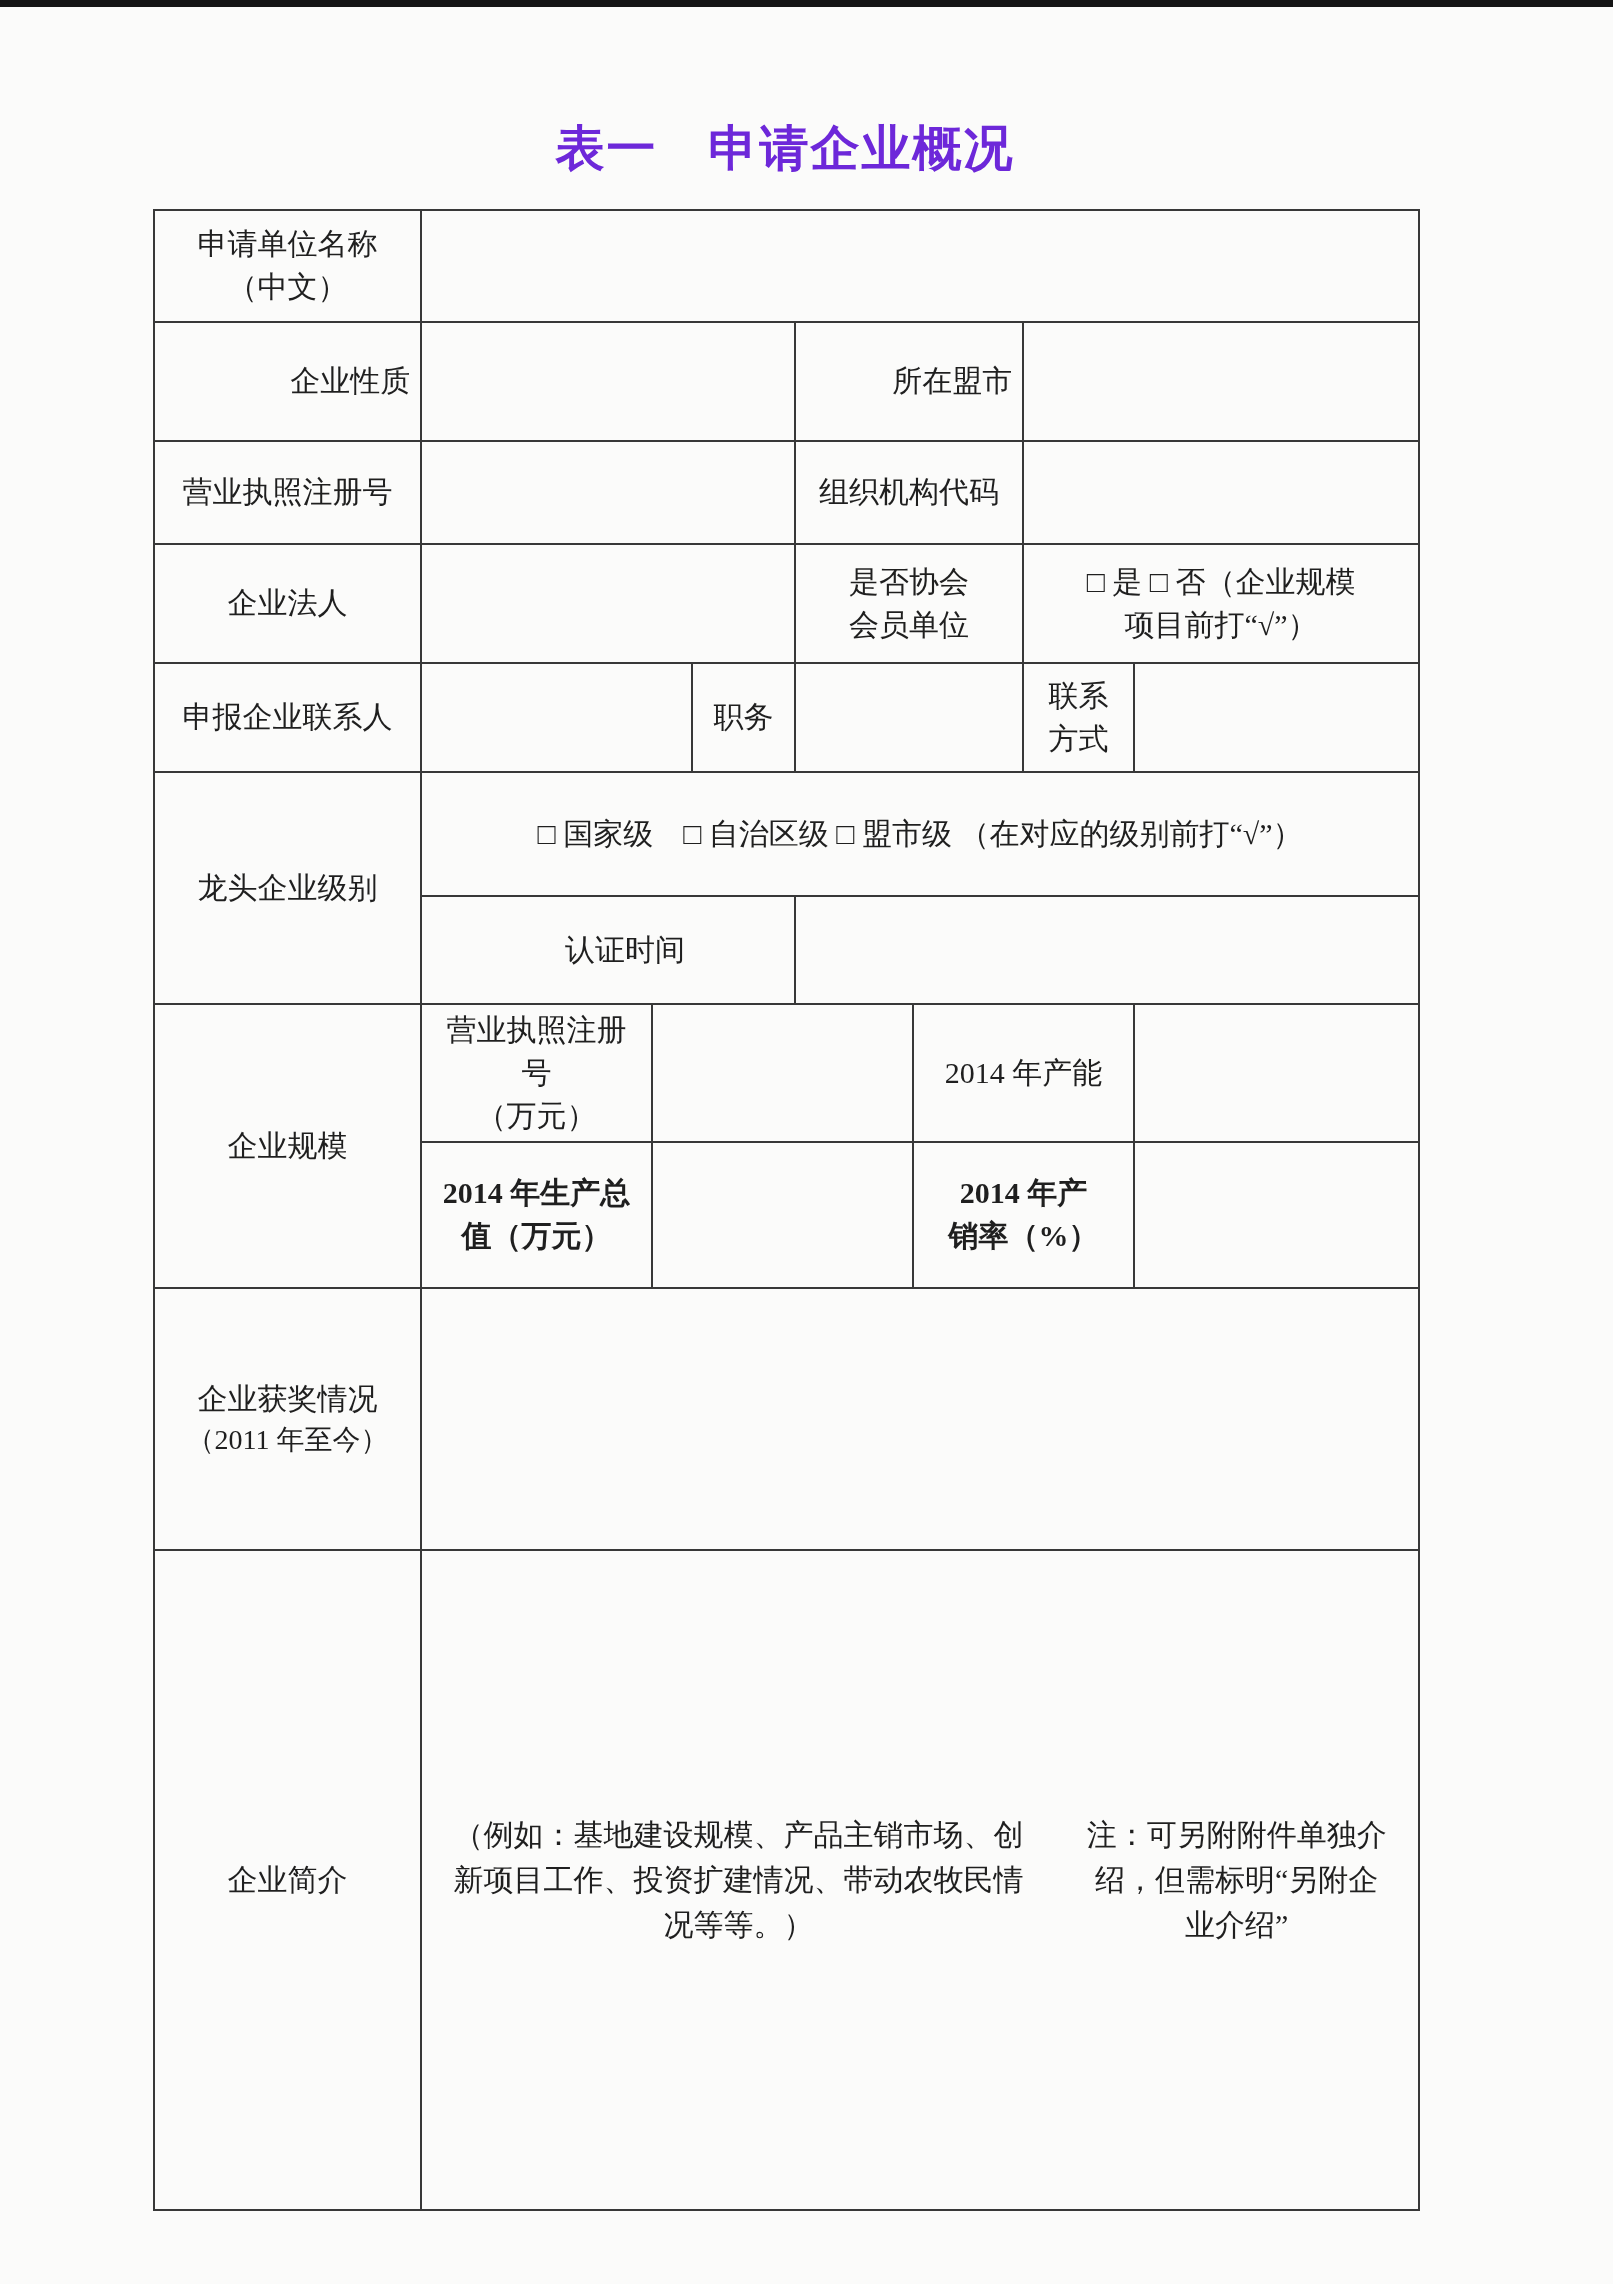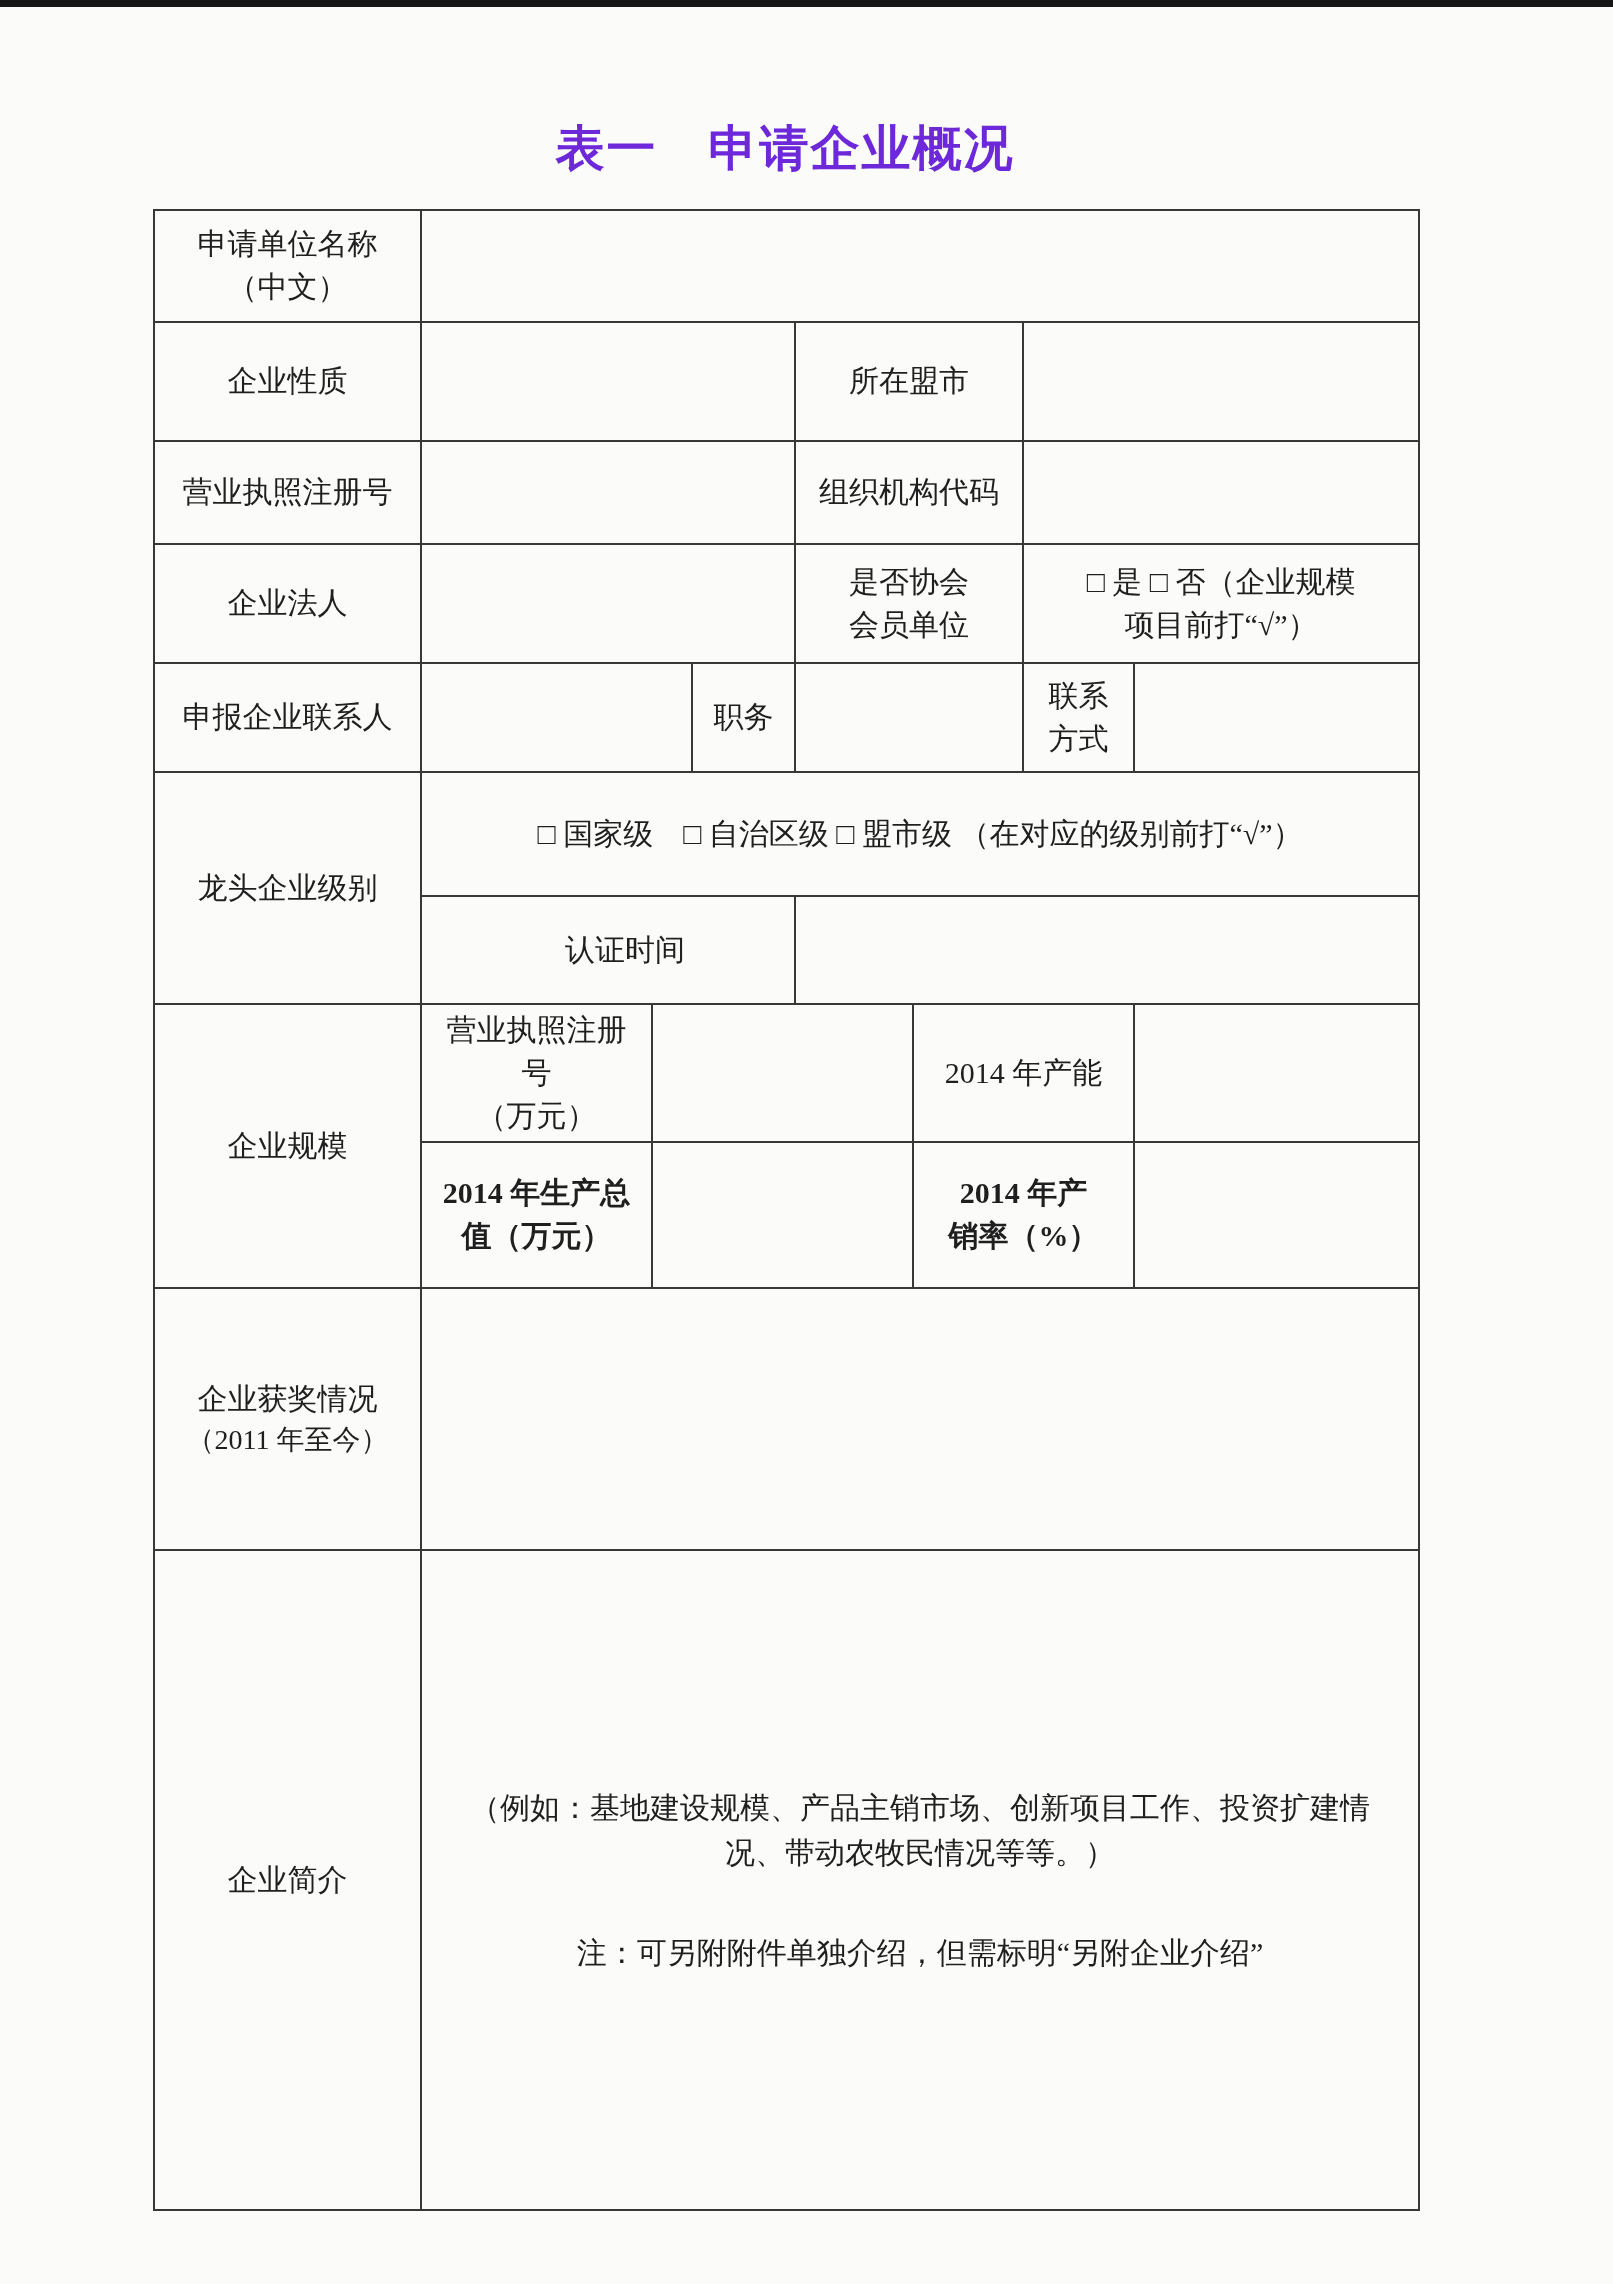--- a/index.html
+++ b/index.html
@@ -37,28 +37,28 @@
     padding:3.9px 9.8px;
     overflow:hidden;
   }
   table.form{border:2.9px solid #2e2e2e;}
   td.lbl span{display:block;}
   td.val{background:transparent;}
   td.opts-left{text-align:left;padding-left:13.7px;}
   .small{font-size:28px;}
   .profile-cell{vertical-align:middle;}
   .profile-inner{
-    display:flex;flex-direction:column;align-items:center;justify-content:flex-start;
+    display:flex;flex-direction:row;align-items:center;justify-content:flex-start;
     gap:55px;padding:0 17.6px;
   }
   .profile-hint{max-width:990px;text-align:center;line-height:1.5;}
   .profile-note{text-align:center;line-height:1.5;}
   
   tr.r1 >td{height:102px;border-radius:25px;}
-  tr.r2 >td{height:109px;}
+  tr.r2 >td{height:109px;text-align:right;}
   tr.r3 >td{height:94px;}
   tr.r4 >td{height:109px;}
   tr.r5 >td{height:99px;}
   tr.r6a>td{height:114px;}
   tr.r6b>td{height:99px;padding-left:44px;}
   tr.r7a>td{height:125px;}
   tr.r7b>td{height:136px;font-weight:bold;}
   tr.r8 >td{height:252px;}
   tr.r9 >td{height:651px;}
 </style>

